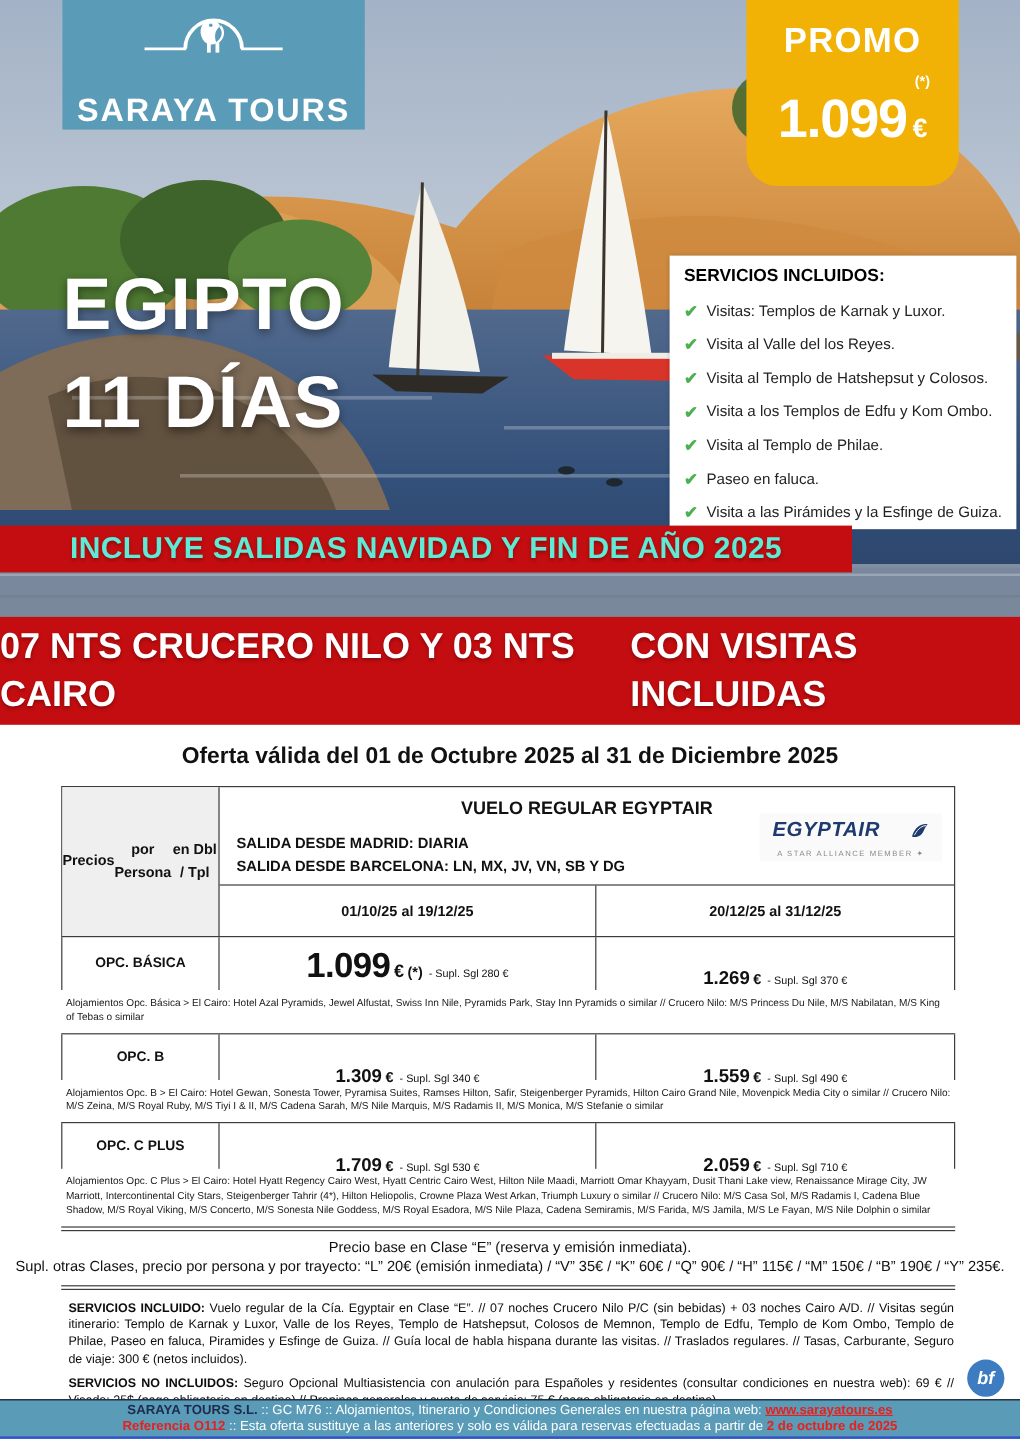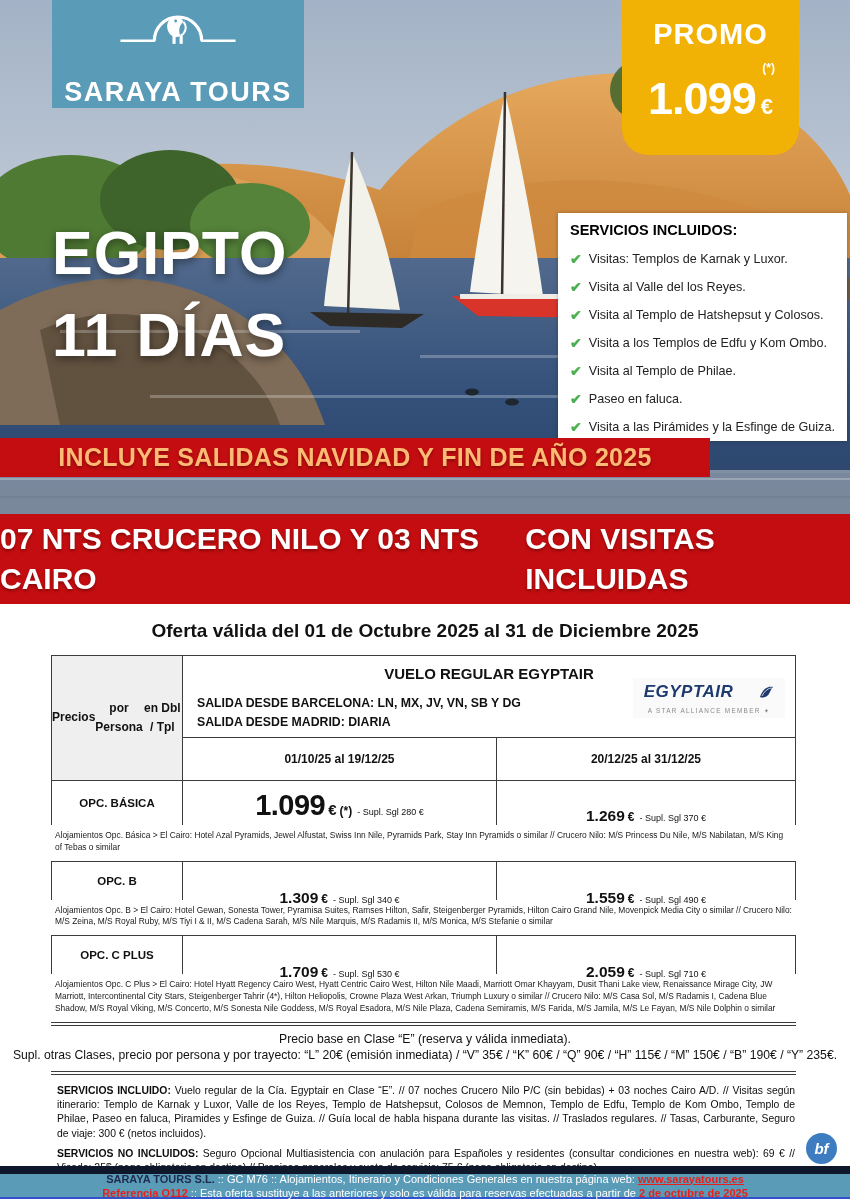--- a/index.html
+++ b/index.html
@@ -35,21 +35,21 @@
   .services-box {
     position:absolute; left:558px; top:213px; width:289px; height:228px;
     background:#fff; padding:9px 10px 6px 12px; box-shadow:0 0 4px rgba(0,0,0,.25);
   }
   .svc-title { font-size:14.5px; font-weight:bold; color:#000; margin-bottom:7px; }
   .svc { display:flex; align-items:center; height:28px; }
   .svc .chk { color:#4CAF50; font-weight:bold; font-size:14px; margin-right:7px; }
   .svc .txt { font-size:12.6px; color:#222; }
   .banner-navidad {
     position:absolute; left:0; top:438px; width:710px; height:39px;
-    background:#C30D10; color:#fdba74; font-weight:bold; font-size:25px;
+    background:#C30D10; color:#5eead4; font-weight:bold; font-size:25px;
     display:flex; align-items:center; justify-content:center; letter-spacing:0.3px;
     text-shadow:0 2px 3px rgba(0,0,0,.3);
   }
   
   .banner-main {
     position:absolute; left:0; top:514px; width:850px; height:90px;
     background:#C30D10; color:#fff; font-weight:bold; font-size:30px; line-height:40px;
     display:flex; flex-direction:row; align-items:center; justify-content:center;
     text-shadow:0 2px 3px rgba(0,0,0,.3);
   }
@@ -94,21 +94,21 @@
   .terms p { margin-bottom:6px; }
   .terms .lbl { font-weight:bold; }
   
   .bf-logo {
     position:absolute; right:13px; top:1133px; width:31px; height:31px; border-radius:50%;
     background:#3E7CC1; color:#fff; font-weight:bold; font-style:italic; font-size:15px;
     display:flex; align-items:center; justify-content:center;
   }
   .footer {
     position:absolute; left:0; top:1166px; width:850px; height:33px;
-    background:#5A9BB8; border-top:8px solid #0f172a; border-bottom:2px solid #3152CC;
+    background:#5A9BB8; border-top:1px solid #0f172a; border-bottom:2px solid #3152CC;
     display:flex; flex-direction:column; align-items:center; justify-content:center;
     font-size:11px; color:#fff; line-height:14px;
   }
   .footer .company { font-weight:bold; color:#1d2c4d; }
   .footer .red { color:#E8201C; font-weight:bold; }
   .footer a.link { color:#E8201C; font-weight:bold; text-decoration:underline; cursor:pointer; }
 </style>
 </head>
 <body>
 
@@ -241,22 +241,22 @@
       <div class="t-top">
         <div class="t-left">
           <div>Precios</div>
           <div>por Persona</div>
           <div>en Dbl / Tpl</div>
         </div>
         <div class="t-right">
           <div class="t-flight">
             <div class="flight-title">VUELO REGULAR EGYPTAIR</div>
             <div class="salidas">
+              <div>SALIDA DESDE MADRID: DIARIA</div>
               <div>SALIDA DESDE BARCELONA: LN, MX, JV, VN, SB Y DG</div>
-              <div>SALIDA DESDE MADRID: DIARIA</div>
             </div>
             <div class="egyptair">
               <div class="eg-row">
                 <span class="eg-name">EGYPTAIR</span>
                 <svg width="16" height="15" viewBox="0 0 16 15">
                   <path d="M2,12 C5,3 11,1 15,2 C12,5 12,9 9,11 C7,12.5 4,13 2,12 Z" fill="#1E3A6E"></path>
                   <path d="M4,11 C7,5 11,3 14,3" stroke="#fafafa" stroke-width="0.8" fill="none"></path>
                 </svg>
               </div>
               <div class="eg-alliance"><span>A STAR ALLIANCE MEMBER</span> <span>✦</span></div>
@@ -313,21 +313,21 @@
           <span class="amt-mid">2.059</span>
           <span class="cur-mid">€</span>
           <span class="supl">- Supl. Sgl 710 €</span>
         </div>
       </div>
       <div class="hotels">Alojamientos Opc. C Plus &gt; El Cairo: Hotel Hyatt Regency Cairo West, Hyatt Centric Cairo West, Hilton Nile Maadi, Marriott Omar Khayyam, Dusit Thani Lake view, Renaissance Mirage City, JW Marriott, Intercontinental City Stars, Steigenberger Tahrir (4*), Hilton Heliopolis, Crowne Plaza West Arkan, Triumph Luxury o similar // Crucero Nilo: M/S Casa Sol, M/S Radamis I, Cadena Blue Shadow, M/S Royal Viking, M/S Concerto, M/S Sonesta Nile Goddess, M/S Royal Esadora, M/S Nile Plaza, Cadena Semiramis, M/S Farida, M/S Jamila, M/S Le Fayan, M/S Nile Dolphin o similar</div>
     </div>
 
     <div class="double-rule"></div>
     <div class="fare">
-      <div>Precio base en Clase “E”  (reserva y válida inmediata).</div>
+      <div>Precio base en Clase “E”  (reserva y emisión inmediata).</div>
       <div>Supl. otras Clases, precio por persona y por trayecto: “L” 20€ (emisión inmediata) / “V” 35€ / “K” 60€ / “Q” 90€ / “H” 115€ / “M” 150€ / “B” 190€ / “Y” 235€.</div>
     </div>
     <div class="double-rule"></div>
 
     <div class="terms">
       <p><span class="lbl">SERVICIOS INCLUIDO:</span><span> Vuelo regular de la Cía. Egyptair en Clase “E”. // 07 noches Crucero Nilo P/C (sin bebidas) + 03 noches Cairo A/D. // Visitas según itinerario: Templo de Karnak y Luxor, Valle de los Reyes, Templo de Hatshepsut, Colosos de Memnon, Templo de Edfu, Templo de Kom Ombo, Templo de Philae, Paseo en faluca, Piramides y Esfinge de Guiza. // Guía local de habla hispana durante las visitas. // Traslados regulares. // Tasas, Carburante, Seguro de viaje: 300 € (netos incluidos).</span></p>
       <p><span class="lbl">SERVICIOS NO INCLUIDOS:</span><span> Seguro Opcional Multiasistencia con anulación para Españoles y residentes (consultar condiciones en nuestra web): 69 € // Visado: 25$ (pago obligatorio en destino) // Propinas generales y cuota de servicio: 75 € (pago obligatorio en destino).</span></p>
       <p><span class="lbl">A CONSULTAR:</span><span> Suplemento Cena de Navidad y/o Cena de Fin de Año en caso de ser obligatoria.</span></p>
 
     </div>

